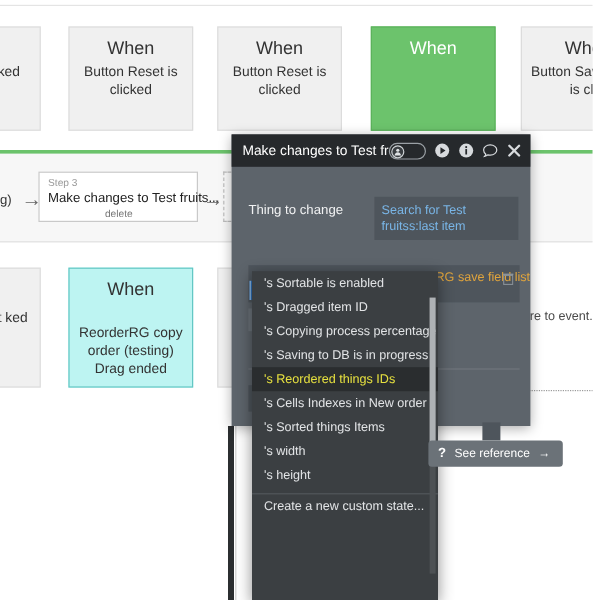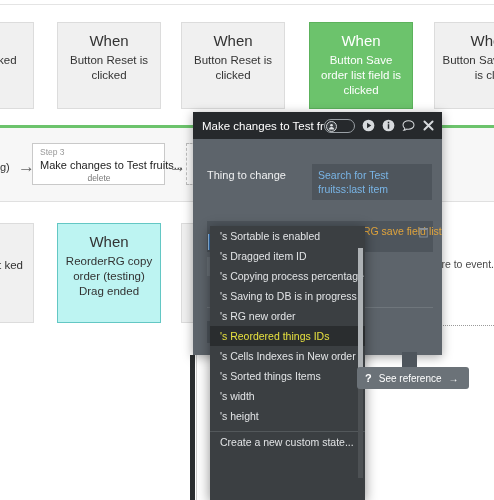--- a/index.html
+++ b/index.html
@@ -57,21 +57,21 @@
 
   
   .event-row2 { position:absolute; left:0; top:203px; width:494px; height:140px; background:#ffffff; }
   .card2 {
     position:absolute; top:20px; height:100px;
     background:#f0f0f0; border:1px solid #dcdcdc;
     text-align:center; padding-top:8px;
   }
   .card2.cyan { background:#bdf4f2; border:1px solid #63c7c4; }
   .card2 .ec-title { font-size:15px; color:#333; line-height:19px; }
-  .card2 .ec-sub { font-size:11.5px; color:#333; line-height:15px; margin-top:3px; padding:0 6px; }
+  .card2 .ec-sub { font-size:11.5px; color:#333; line-height:15px; margin-top:20px; padding:0 6px; }
 
   
   .hint-text {
     position:absolute; right:0px; top:256px; width:120px;
     text-align:right; font-size:10.5px; color:#4a4a4a; line-height:16px;
   }
   .dotted-rule {
     position:absolute; left:437px; top:325px; width:57px; height:0;
     border-top:1px dotted #9a9a9a;
   }
@@ -204,21 +204,20 @@
         <div class="ec-sub">Button Reset is clicked</div>
       </div>
 
       <div class="event-card" style="left:181px; width:104px;">
         <div class="ec-title">When</div>
         <div class="ec-sub">Button Reset is clicked</div>
       </div>
 
       <div class="event-card selected" style="left:309px; width:104px;">
         <div class="ec-title">When</div>
-        <div class="ec-sub">Button Save order list field is clicked</div>
       </div>
 
       <div class="event-card" style="left:434px; width:104px;">
         <div class="ec-title">Whe</div>
         <div class="ec-sub">Button Save  field is cli</div>
       </div>
     </div>
 
     <div class="step-strip">
       <div class="green-line"></div>
@@ -321,21 +320,20 @@
       <div class="small-sq"></div>
     </div>
   </div>
 
   <div class="dropdown">
 
     <div class="dd-item">'s Sortable is enabled</div>
     <div class="dd-item">'s Dragged item ID</div>
     <div class="dd-item">'s Copying process percentage</div>
     <div class="dd-item">'s Saving to DB is in progress</div>
-    <div class="dd-item">'s RG new order</div>
     <div class="dd-item hl">'s Reordered things IDs</div>
     <div class="dd-item">'s Cells Indexes in New order</div>
     <div class="dd-item">'s Sorted things Items</div>
     <div class="dd-item">'s width</div>
     <div class="dd-item">'s height</div>
 
     <div class="dd-divider"></div>
     <div class="dd-create">Create a new custom state...</div>
 
     <div class="dd-scroll">

